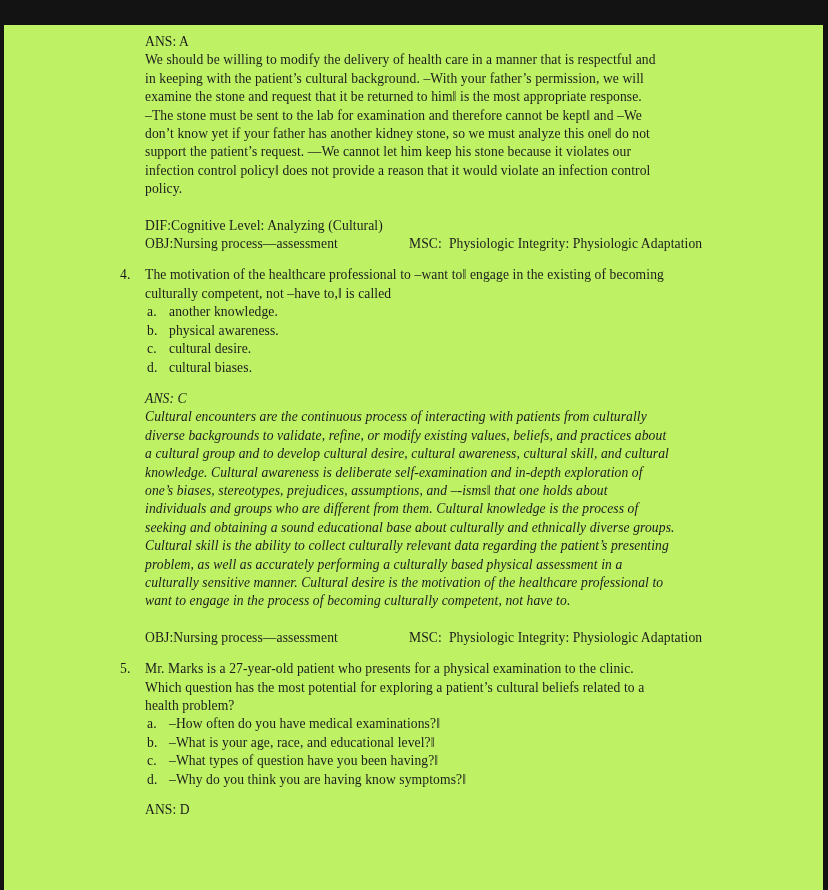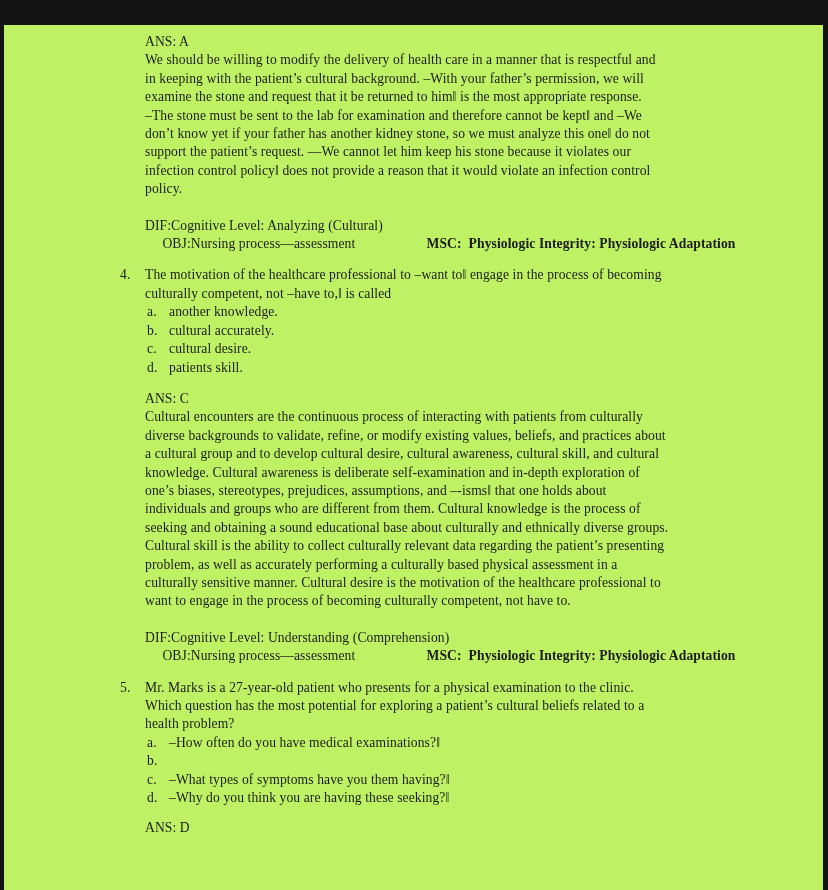--- a/index.html
+++ b/index.html
@@ -19,29 +19,29 @@
   }
   .content {
     margin: 8px 0 0 141px;
     width: 608px;
     font-size: 13.6px;
     line-height: 18.4px;
     color: #1c1c1c;
     letter-spacing: 0.1px;
   }
   .pre { white-space: pre-line; }
-  .prewrap { white-space: pre-wrap; font-weight: bold; }
+  .prewrap { white-space: pre-wrap; }
   .meta { margin-top: 18px; }
-  .obj-row { display: flex; justify-content: center; }
+  .obj-row { display: flex; }
   .obj-cell { width: 264px; flex: none; }
   .question { margin-top: 13px; position: relative; }
   .qnum { position: absolute; left: -25px; top: 0; }
   .option { display: flex; padding-left: 2px; }
   .opt-letter { width: 22px; flex: none; }
-  .ans-block { margin-top: 13px; }
+  .ans-block { margin-top: 13px; font-style: italic; }
   .ans-final { margin-top: 12px; }
 </style>
 </head>
 <body>
 
 <div class="page">
   <div class="content">
 
     <div>
       <div>ANS: A</div>
@@ -58,85 +58,85 @@
     <div class="meta">
       <div>DIF:Cognitive Level: Analyzing (Cultural)</div>
       <div class="obj-row">
         <span class="obj-cell">OBJ:Nursing process—assessment</span>
         <span class="prewrap">MSC:  Physiologic Integrity: Physiologic Adaptation</span>
       </div>
     </div>
 
     <div class="question">
       <span class="qnum">4.</span>
-      <div class="pre">The motivation of the healthcare professional to –want to‖ engage in the process of becoming
+      <div class="pre">The motivation of the healthcare professional to –want to‖ engage in the existing of becoming
 culturally competent, not –have to,‖ is called</div>
       <div>
         <div class="option">
           <span class="opt-letter">a.</span>
           <span>another knowledge.</span>
         </div>
         <div class="option">
           <span class="opt-letter">b.</span>
-          <span>cultural accurately.</span>
+          <span>physical awareness.</span>
         </div>
         <div class="option">
           <span class="opt-letter">c.</span>
           <span>cultural desire.</span>
         </div>
         <div class="option">
           <span class="opt-letter">d.</span>
-          <span>patients skill.</span>
+          <span>cultural biases.</span>
         </div>
       </div>
     </div>
 
     <div class="ans-block">
       <div>ANS: C</div>
       <div class="pre">Cultural encounters are the continuous process of interacting with patients from culturally
 diverse backgrounds to validate, refine, or modify existing values, beliefs, and practices about
 a cultural group and to develop cultural desire, cultural awareness, cultural skill, and cultural
 knowledge. Cultural awareness is deliberate self-examination and in-depth exploration of
 one’s biases, stereotypes, prejudices, assumptions, and –-isms‖ that one holds about
 individuals and groups who are different from them. Cultural knowledge is the process of
 seeking and obtaining a sound educational base about culturally and ethnically diverse groups.
 Cultural skill is the ability to collect culturally relevant data regarding the patient’s presenting
 problem, as well as accurately performing a culturally based physical assessment in a
 culturally sensitive manner. Cultural desire is the motivation of the healthcare professional to
 want to engage in the process of becoming culturally competent, not have to.</div>
     </div>
 
     <div class="meta">
-      <div>DIF:Cognitive Level: Understanding (Comprehension)</div>
       <div class="obj-row">
         <span class="obj-cell">OBJ:Nursing process—assessment</span>
         <span class="prewrap">MSC:  Physiologic Integrity: Physiologic Adaptation</span>
       </div>
     </div>
 
     <div class="question">
       <span class="qnum">5.</span>
       <div class="pre">Mr. Marks is a 27-year-old patient who presents for a physical examination to the clinic.
 Which question has the most potential for exploring a patient’s cultural beliefs related to a
 health problem?</div>
       <div>
         <div class="option">
           <span class="opt-letter">a.</span>
           <span>–How often do you have medical examinations?‖</span>
         </div>
         <div class="option">
           <span class="opt-letter">b.</span>
+          <span>–What is your age, race, and educational level?‖</span>
         </div>
         <div class="option">
           <span class="opt-letter">c.</span>
-          <span>–What types of symptoms have you them having?‖</span>
+          <span>–What types of question have you been having?‖</span>
         </div>
         <div class="option">
           <span class="opt-letter">d.</span>
-          <span>–Why do you think you are having these seeking?‖</span>
+          <span>–Why do you think you are having know symptoms?‖</span>
         </div>
       </div>
     </div>
 
     <div class="ans-final">
       <div>ANS: D</div>
     </div>
 
   </div>
 </div>

